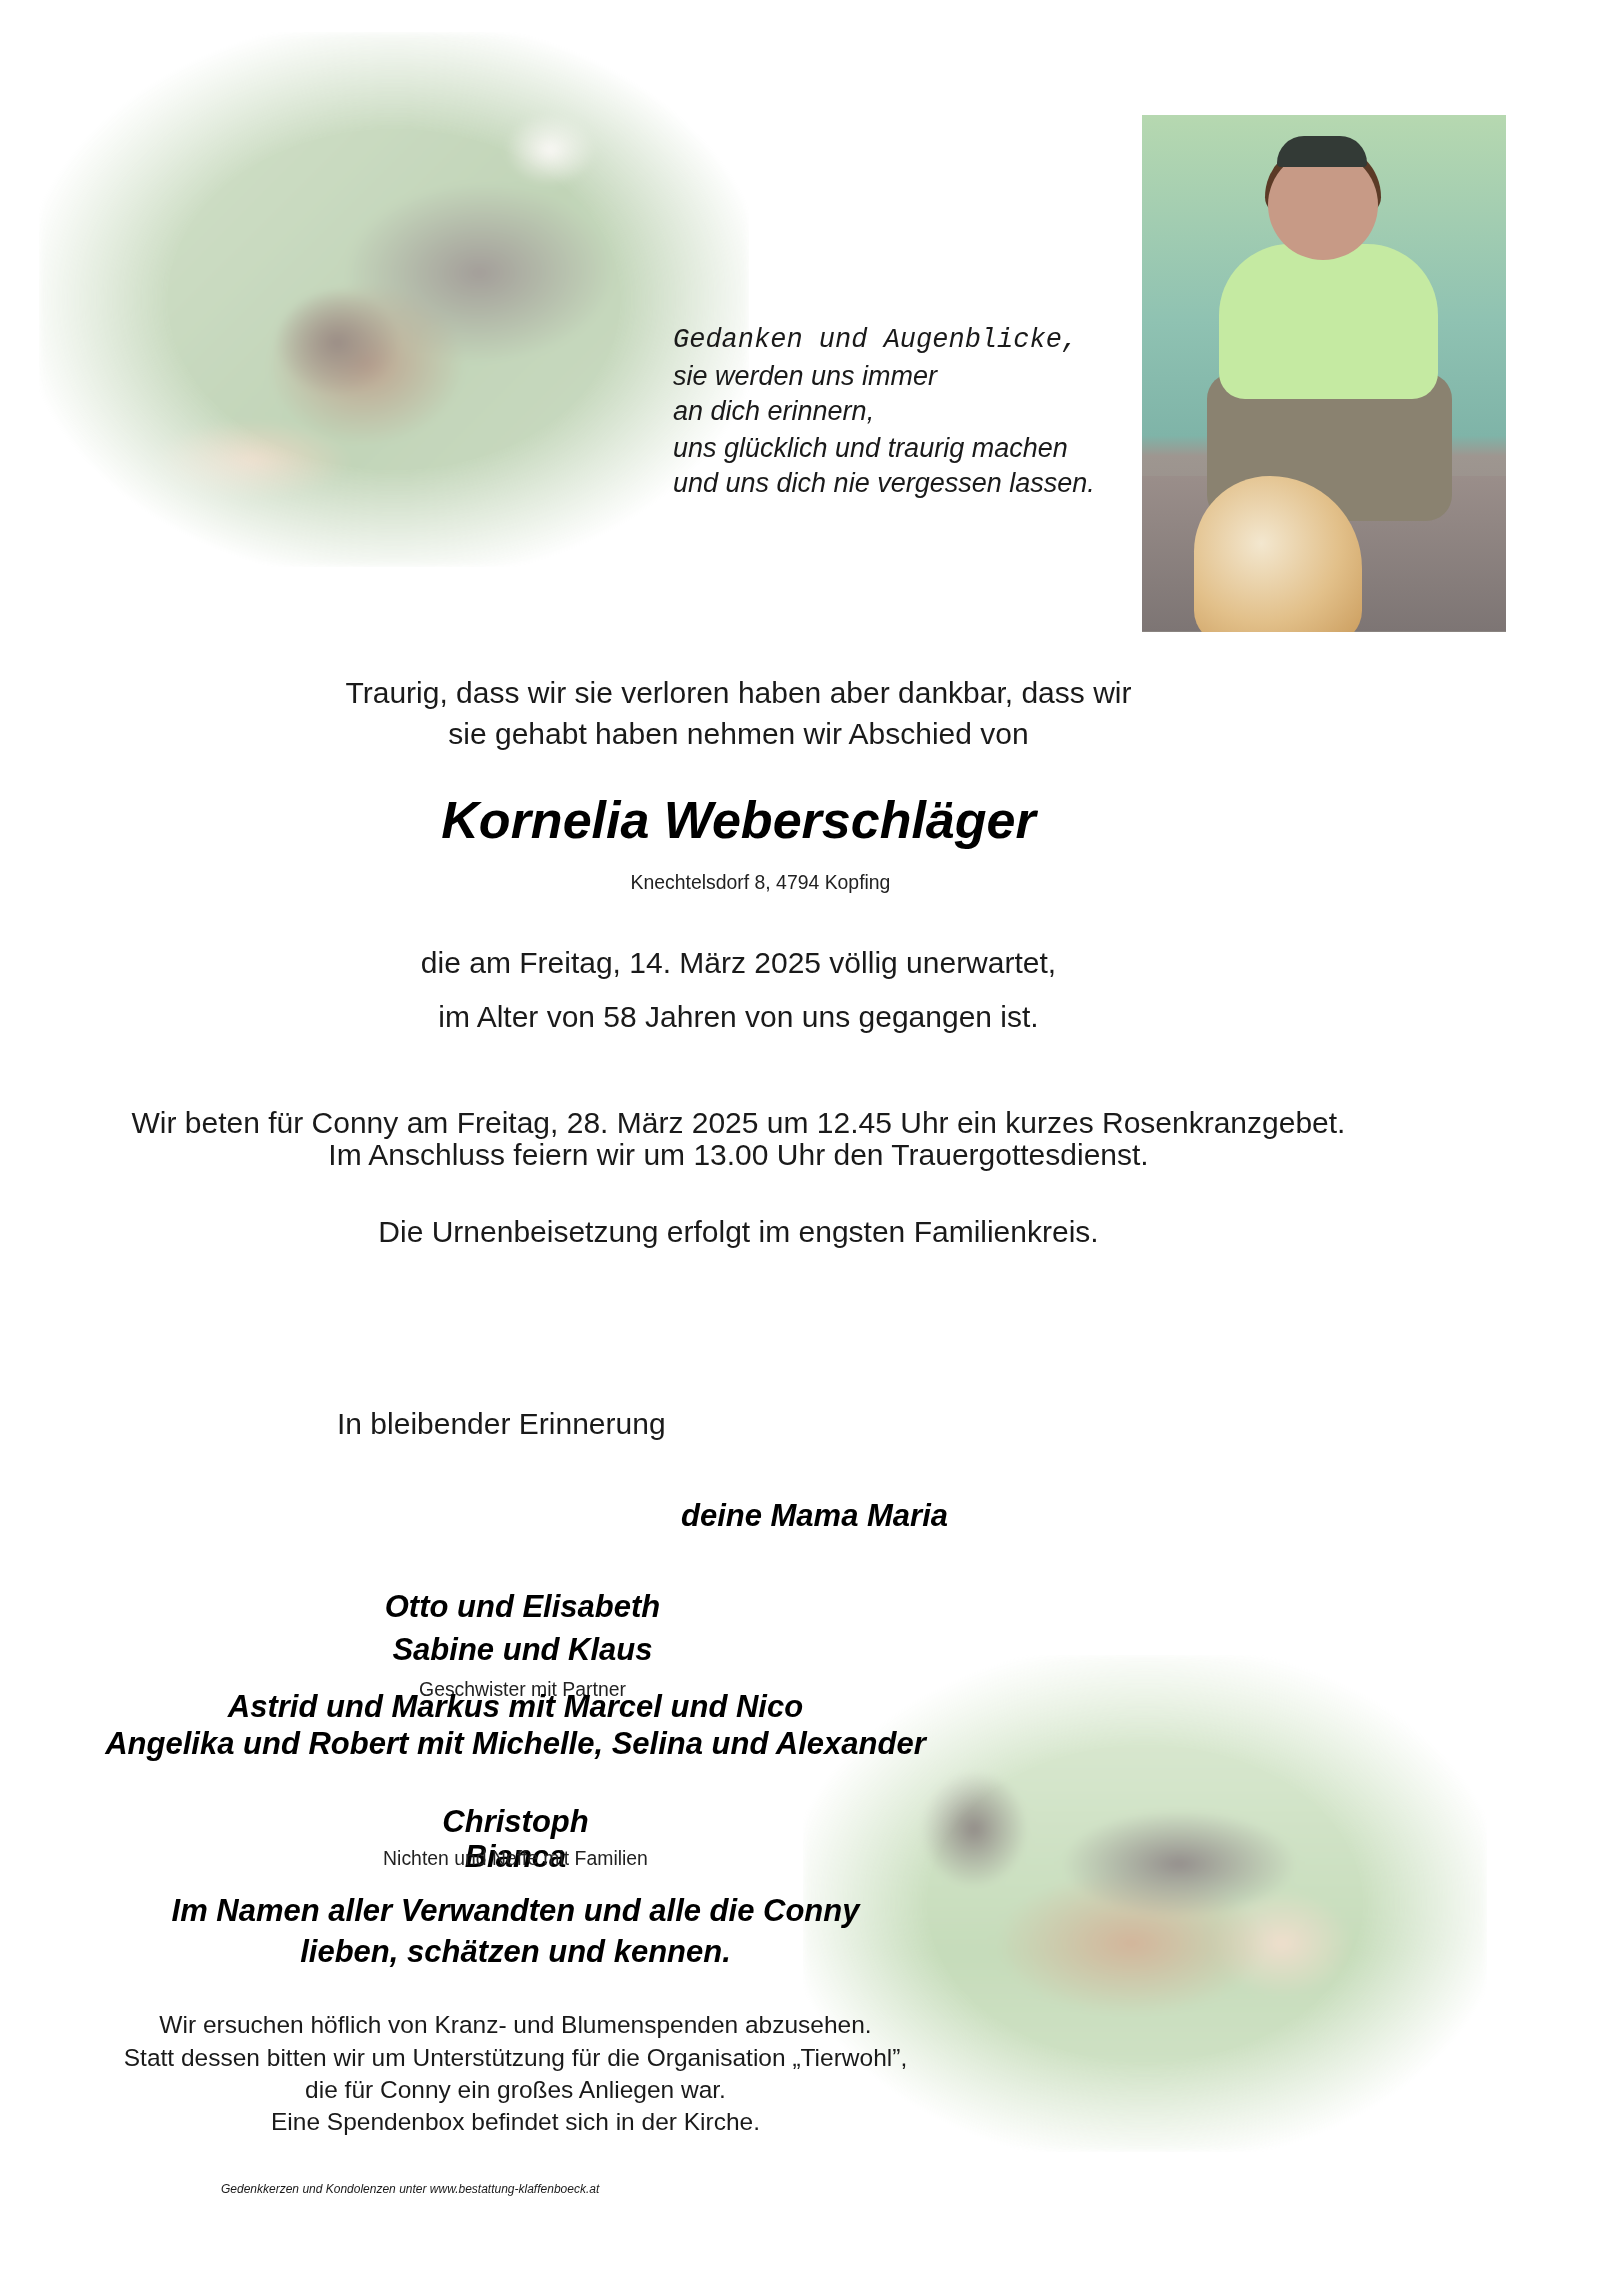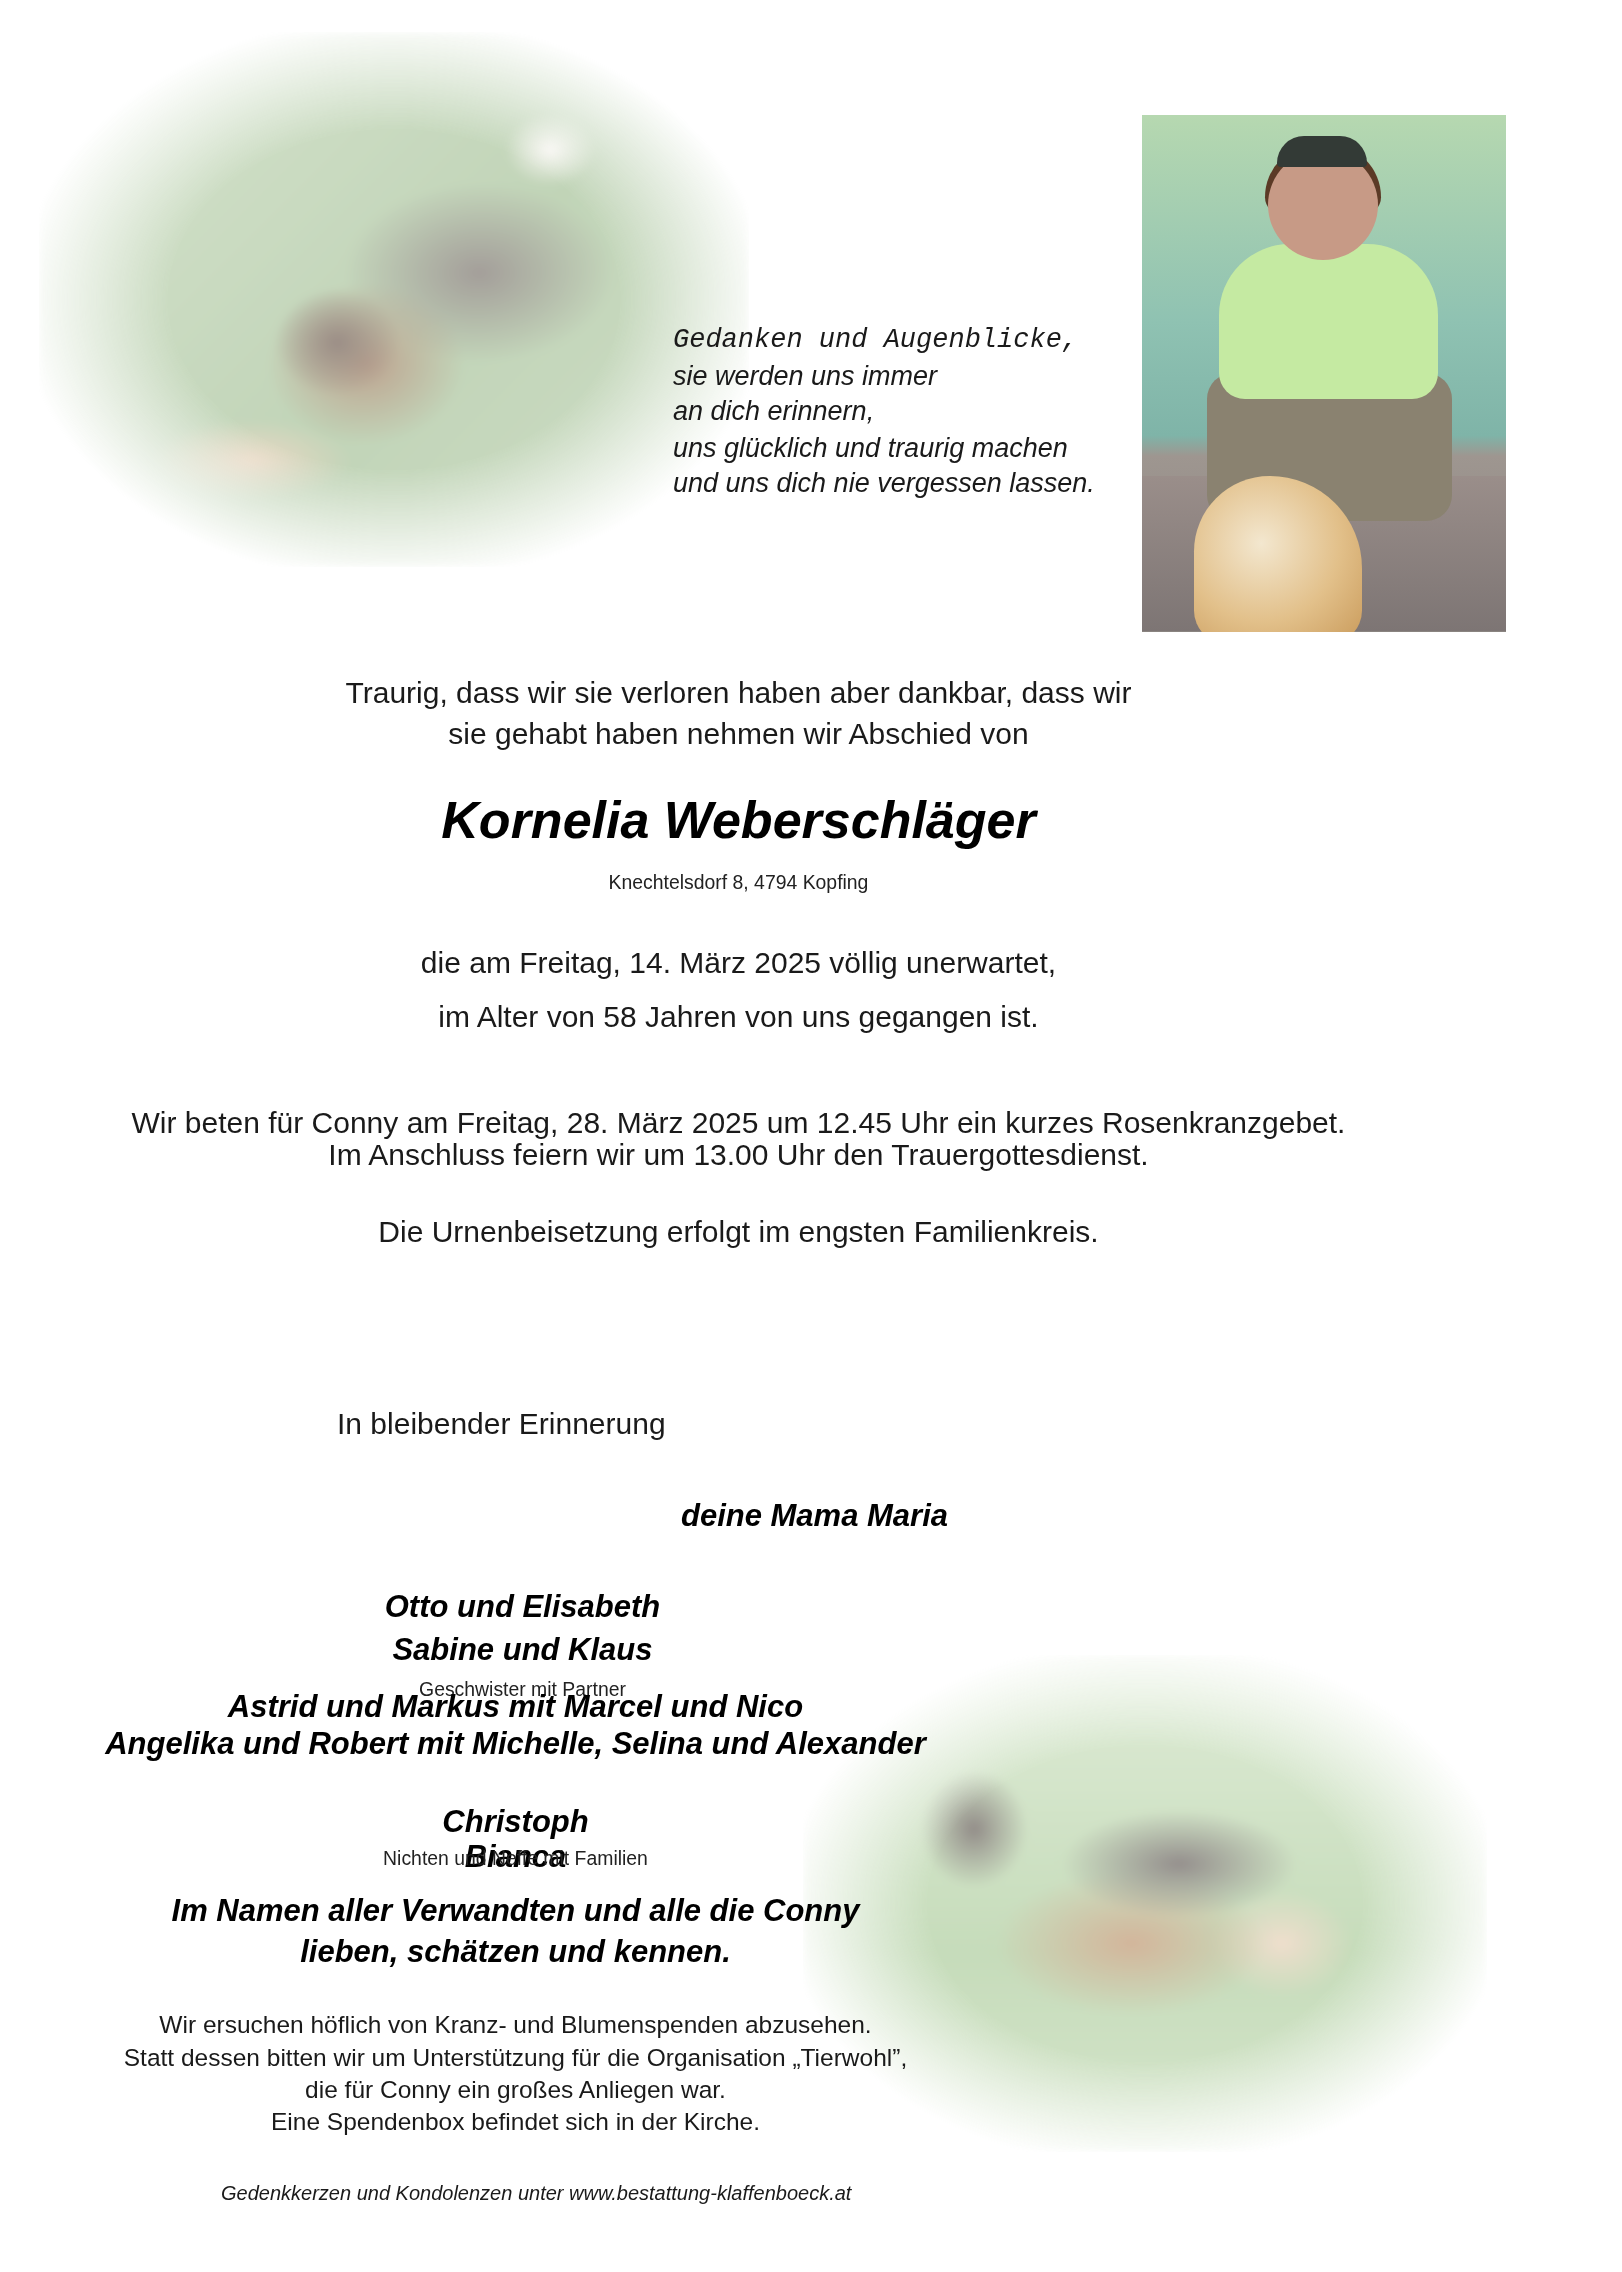--- a/index.html
+++ b/index.html
@@ -47,21 +47,21 @@
   .portrait .legs { position: absolute; left: 65px; top: 258px; width: 245px; height: 148px; background: #8a8270; border-radius: 26px; }
   .portrait .rock { position: absolute; left: 0; top: 361px; width: 364px; height: 155px; background: linear-gradient(180deg, #9a8e8a, #7d7574); }
   .portrait .dog { position: absolute; left: 52px; top: 361px; width: 168px; height: 168px; background: radial-gradient(ellipse at 40% 40%, #f3e7cf 0%, #e2c08a 55%, #c99a5a 100%); border-radius: 45% 55% 20% 20%; }
 
   .poem { font-style: italic; font-size: 27px; color: #1a1a1a; }
   .body-text { font-size: 30px; color: #1a1a1a; }
   .name { font-style: italic; font-weight: bold; font-size: 52px; color: #000; }
   .small { font-size: 19.4px; color: #222; }
   .fam { font-style: italic; font-weight: bold; font-size: 31px; color: #000; }
   .donation { font-size: 24.5px; color: #1a1a1a; }
-  .footer { font-style: italic; font-size: 20px; color: #1a1a1a; }
+  .footer { font-style: italic; font-size: 12px; color: #1a1a1a; }
   .fam-col { left: 90px; width: 851px; text-align: center; }
 </style>
 </head>
 <body>
 
 <div class="dog-bg dog-top"></div>
 <div class="dog-bg dog-bottom"></div>
 
 <div class="portrait">
   <div class="rock"></div>
@@ -78,21 +78,21 @@
   <div class="line poem" style="left:673px; top:363px;">sie werden uns immer</div>
   <div class="line poem" style="left:673px; top:398px;">an dich erinnern,</div>
   <div class="line poem" style="left:673px; top:435px;">uns glücklich und traurig machen</div>
   <div class="line poem" style="left:673px; top:470px;">und uns dich nie vergessen lassen.</div>
 </div>
 
 <div class="line body-text center" style="top:678px;">Traurig, dass wir sie verloren haben aber dankbar, dass wir</div>
 <div class="line body-text center" style="top:719px;">sie gehabt haben nehmen wir Abschied von</div>
 
 <div class="line name center" style="top:794px;">Kornelia Weberschläger</div>
-<div class="line small center" style="top:873px;">Knechtelsdorf 8, 4794 Kopfing</div>
+<div class="line small center" style="top:873px;padding-left:22px;">Knechtelsdorf 8, 4794 Kopfing</div>
 
 <div class="line body-text center" style="top:948px;">die am Freitag, 14. März 2025 völlig unerwartet,</div>
 <div class="line body-text center" style="top:986px;margin-top:16px;">im Alter von 58 Jahren von uns gegangen ist.</div>
 
 <div class="line body-text center" style="top:1108px;">Wir beten für Conny am Freitag, 28. März 2025 um 12.45 Uhr ein kurzes Rosenkranzgebet.</div>
 <div class="line body-text center" style="top:1140px;">Im Anschluss feiern wir um 13.00 Uhr den Trauergottesdienst.</div>
 <div class="line body-text center" style="top:1217px;">Die Urnenbeisetzung erfolgt im engsten Familienkreis.</div>
 
 <div class="line body-text" style="left:337px; top:1409px;">In bleibender Erinnerung</div>
 

